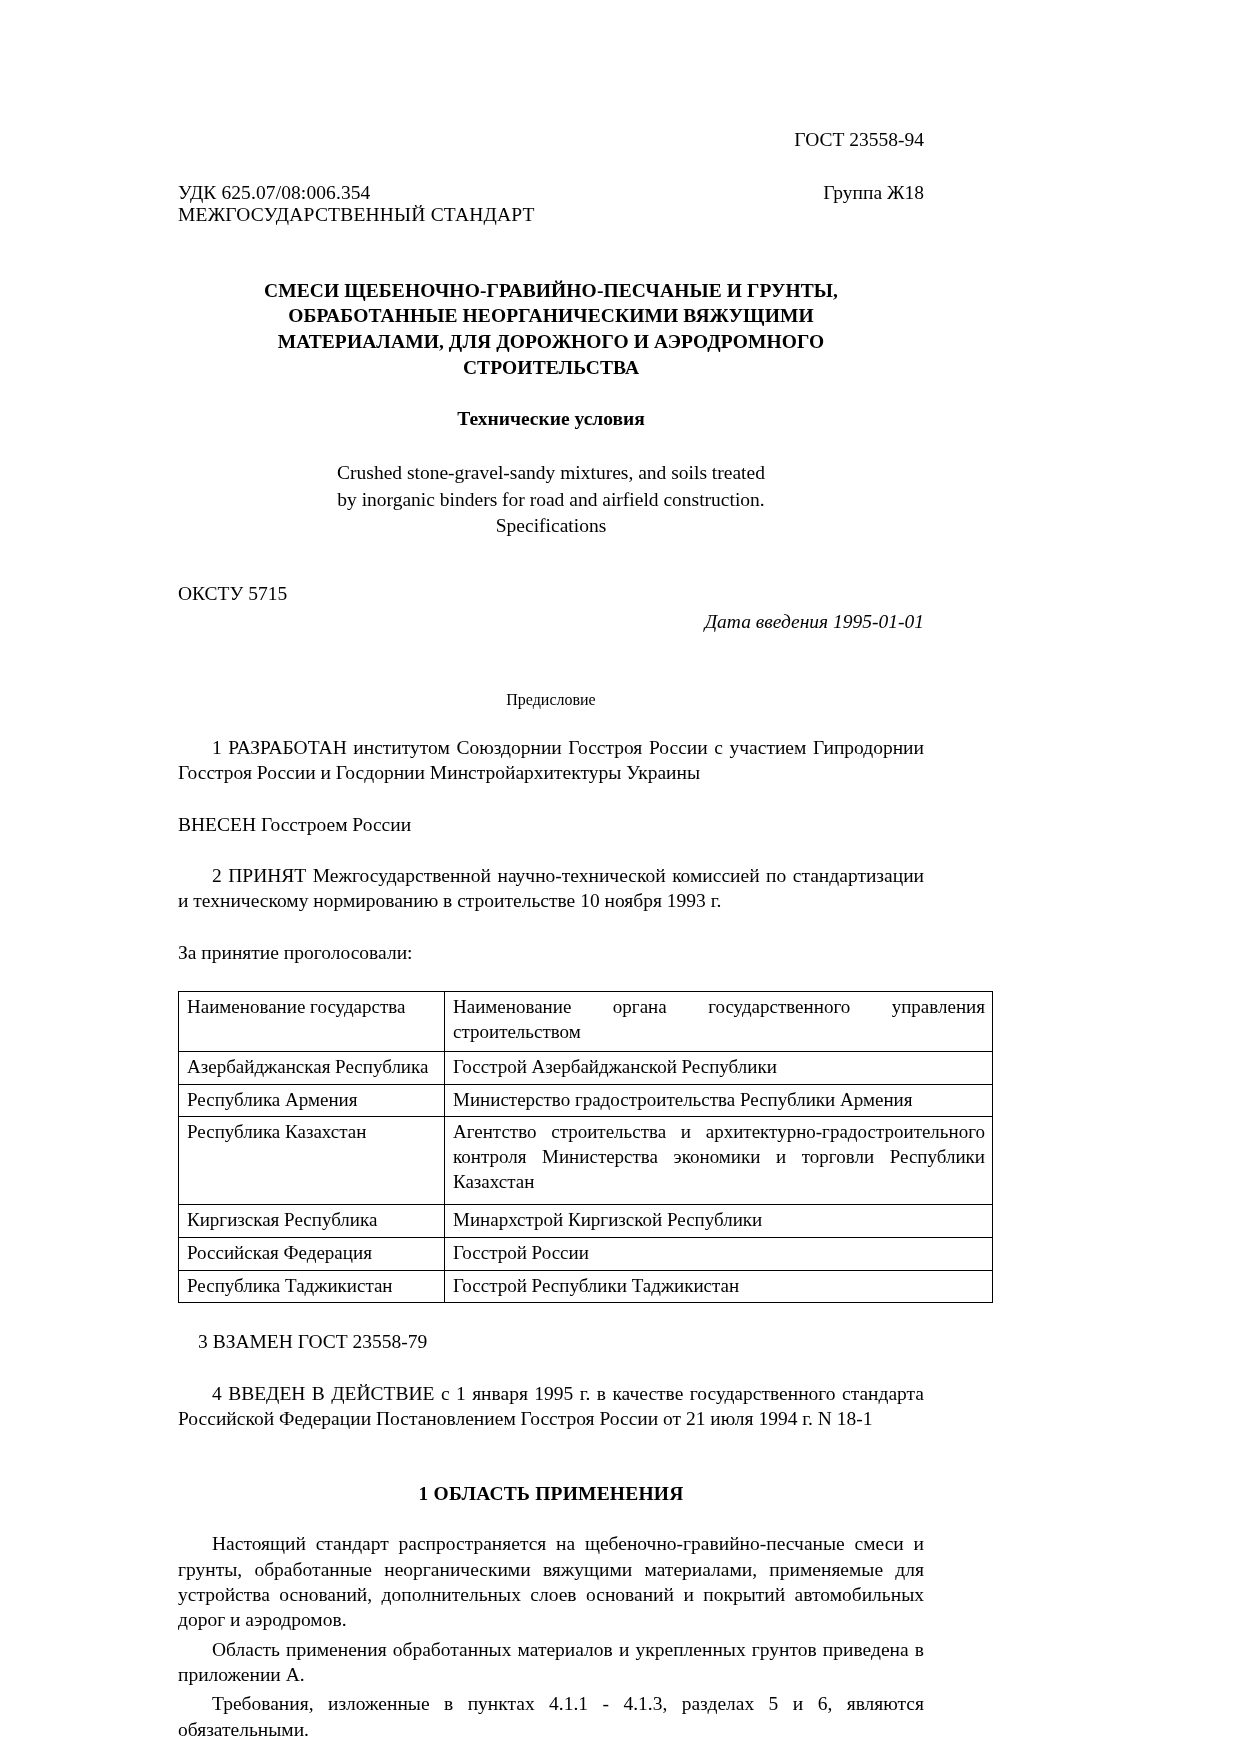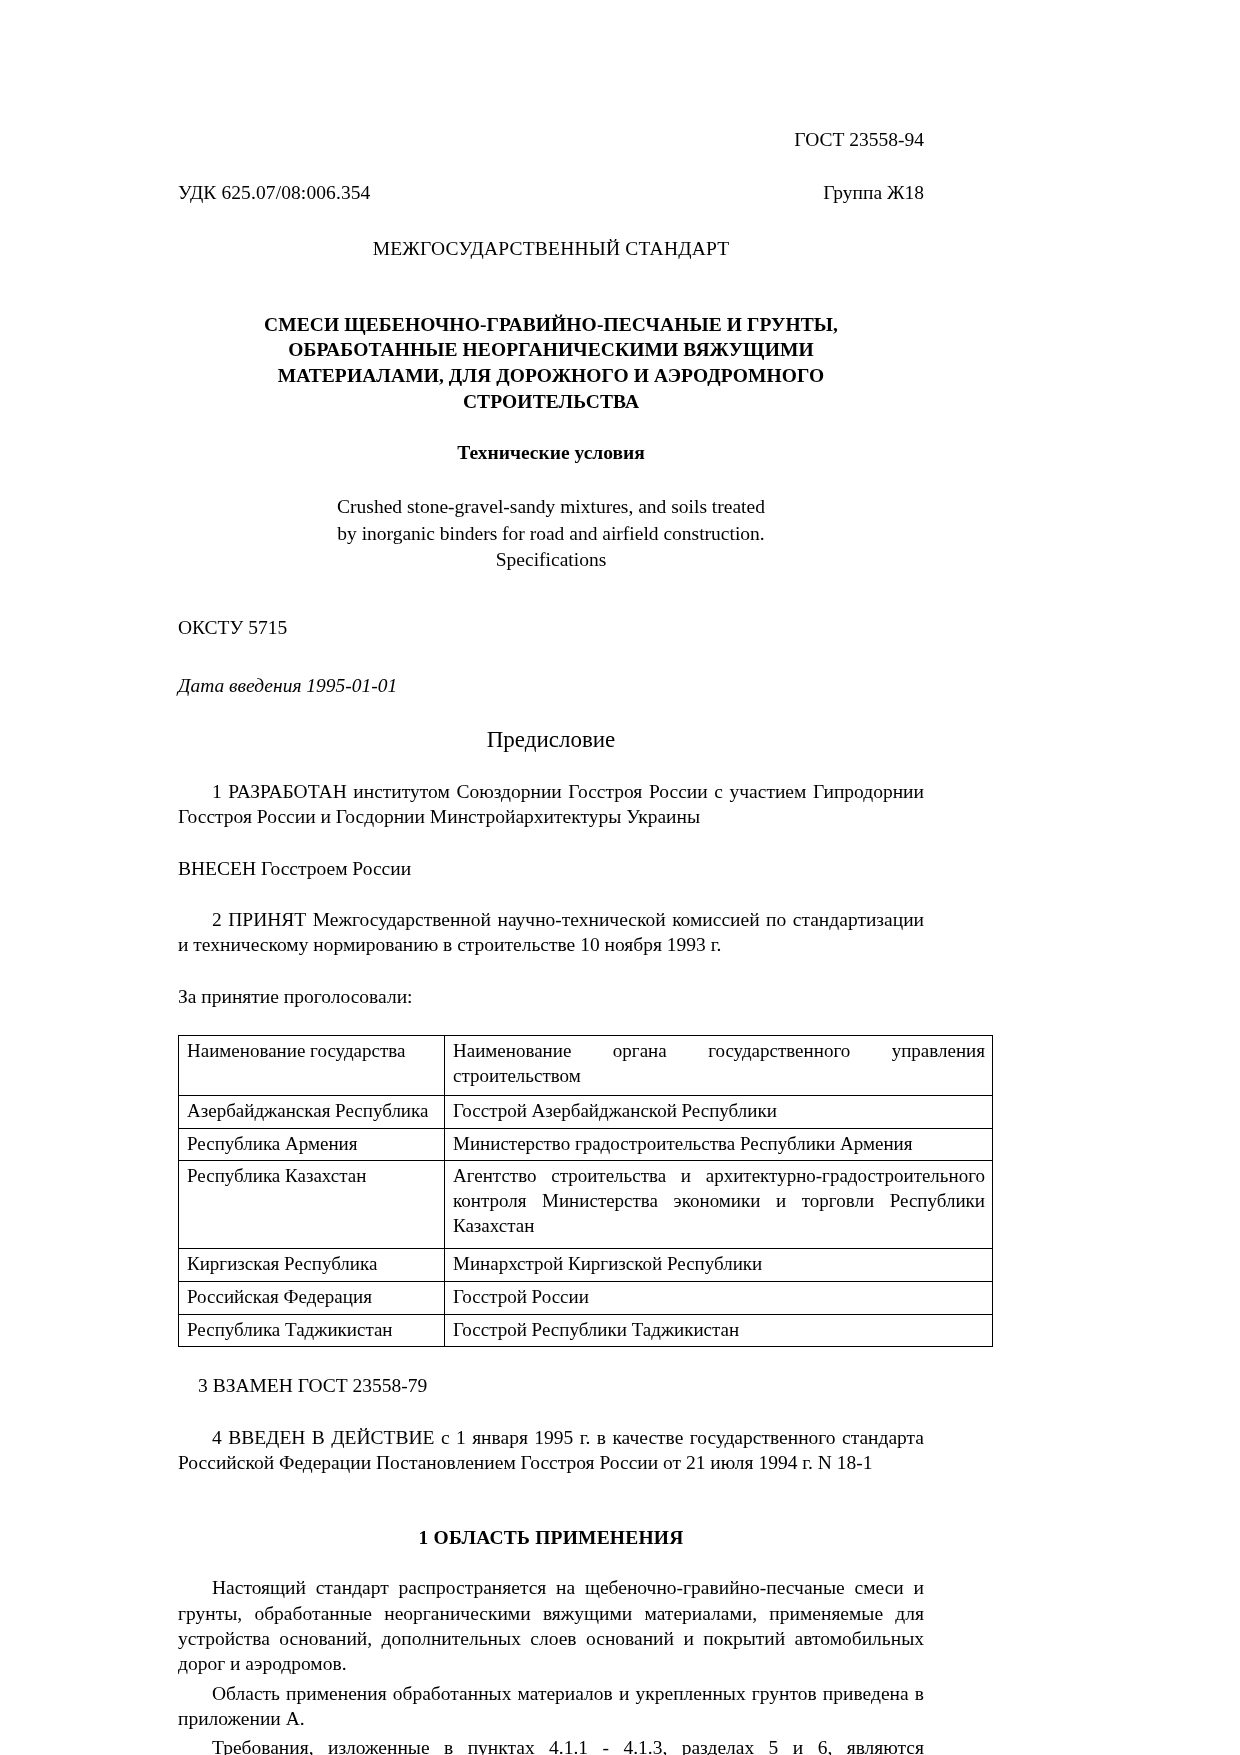--- a/index.html
+++ b/index.html
@@ -37,23 +37,22 @@
     justify-content: space-between;
     align-items: baseline;
     font-size: 19.5px;
     margin-top: 32px;
   }
   .udk-row .udk { letter-spacing: 0.1px; }
   .udk-row .group { }
 
   
   .std-kind {
-    text-align: center;
-    font-size: 19.5px;
-    margin-top: 34px;
+    text-align: left;
+    font-size: 19.5px;
     letter-spacing: 0.2px;
   }
   .main-title {
     text-align: center;
     font-weight: bold;
     font-size: 19.5px;
     line-height: 1.32;
     margin-top: 52px;
     padding: 0 48px;
     letter-spacing: 0.1px;
@@ -69,31 +68,31 @@
     font-size: 19.5px;
     line-height: 1.34;
     margin-top: 30px;
   }
 
   .okstu {
     font-size: 19.5px;
     margin-top: 44px;
   }
   .date-intro {
-    text-align: left;
+    text-align: right;
     font-style: italic;
     font-size: 19.5px;
-    margin-top: 36px;
+    margin-top: 6px;
   }
 
   
   .preface-head {
     text-align: center;
-    font-size: 23px;
-    margin-top: 30px;
+    font-size: 16px;
+    margin-top: 58px;
   }
   p.para {
     font-size: 19.5px;
     line-height: 1.30;
     text-align: justify;
     text-indent: 34px;
     margin: 26px 0 0 0;
   }
   p.para.tight {
     margin-top: 4px;

